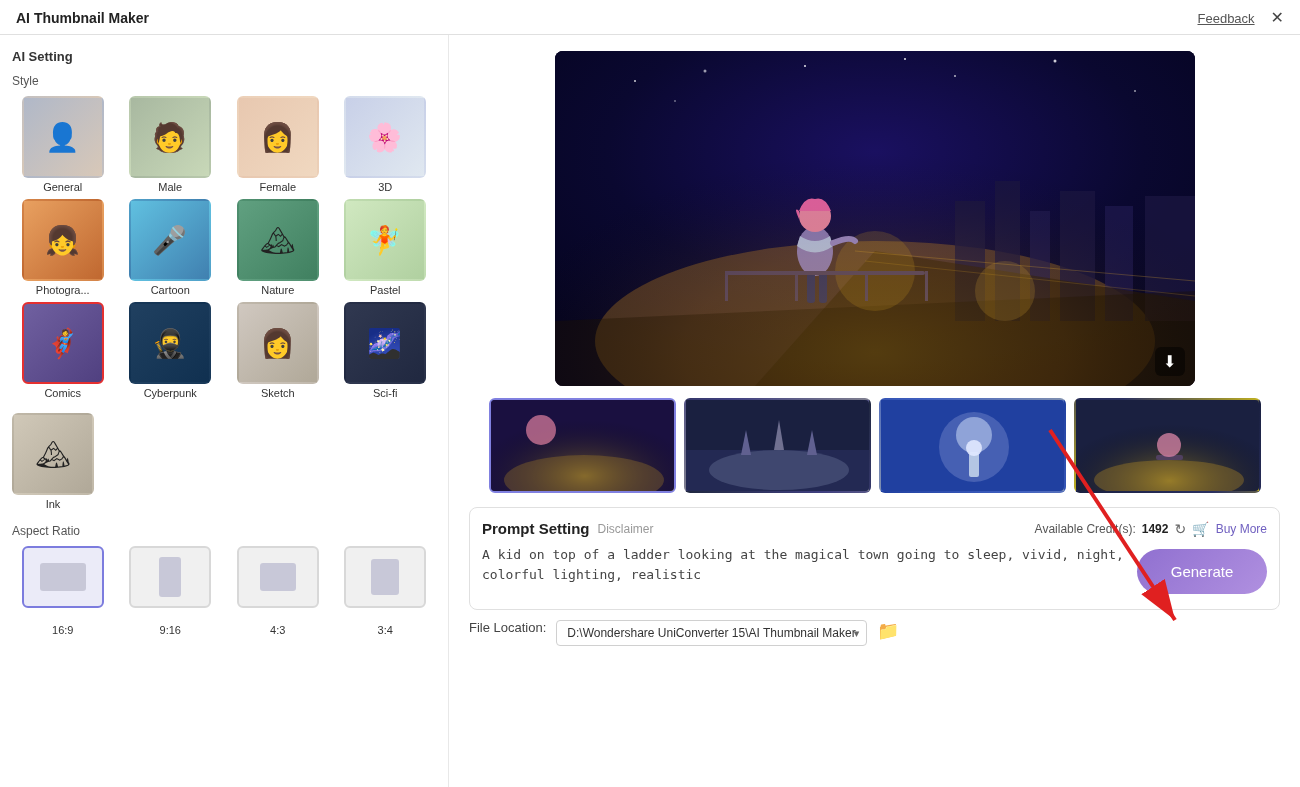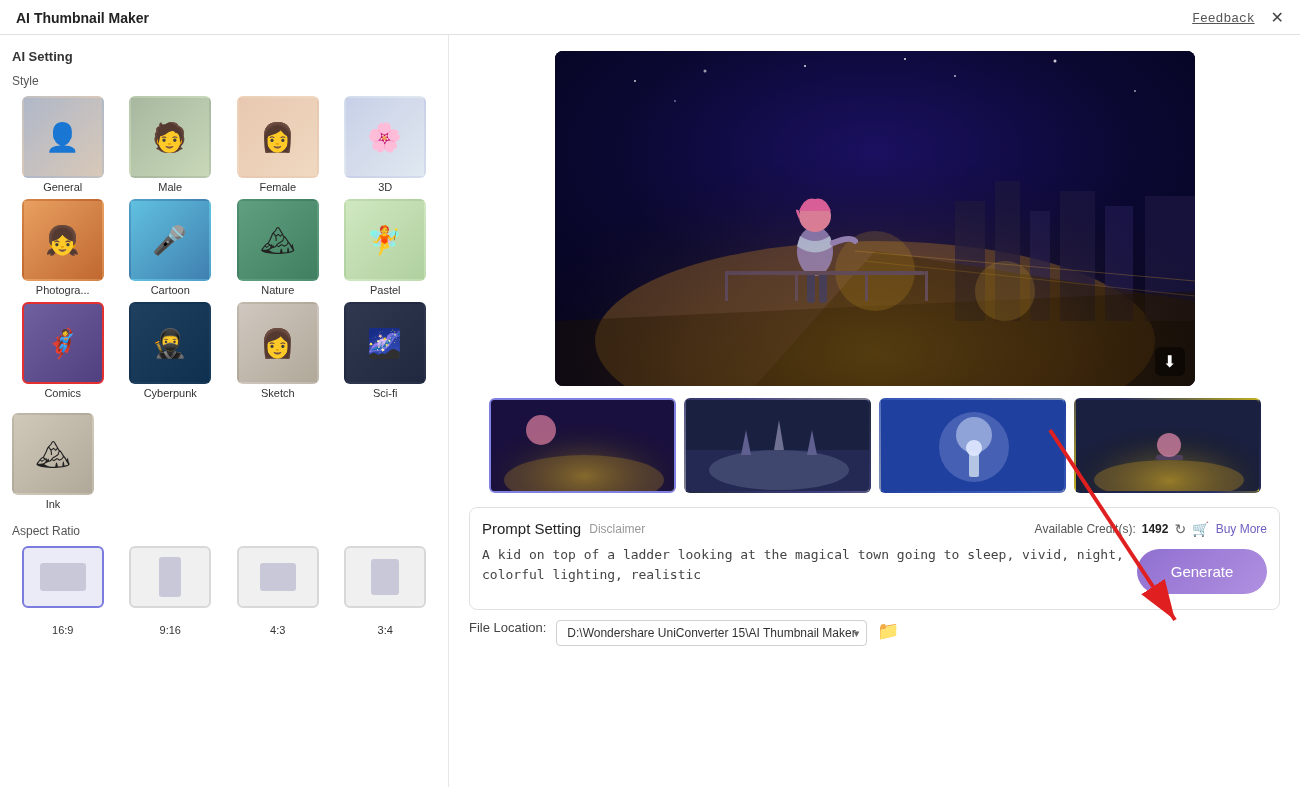--- a/index.html
+++ b/index.html
@@ -3,21 +3,21 @@
   <meta charset="utf-8">
   <style>
     * { box-sizing: border-box; margin: 0; padding: 0; }
     body { font-family: 'Segoe UI', Arial, sans-serif; background: #f0f0f0; width: 1300px; height: 787px; overflow: hidden; font-size: 13px; color: #222; }
 
     .app-window { width: 1300px; height: 787px; background: #b91c1c; display: flex; flex-direction: column; }
 
     .title-bar { display: flex; align-items: center; justify-content: space-between; padding: 10px 16px 8px; border-bottom: 1px solid #e0e0e0; background: #fff; flex-shrink: 0; }
     .title-bar-left { font-size: 14px; font-weight: 600; color: #222; }
     .title-bar-right { display: flex; align-items: center; gap: 16px; }
-    .feedback-link { color: #555; font-size: 13px; cursor: pointer; text-decoration: underline; font-family: Liberation Mono, monospace; }
+    .feedback-link { color: #555; font-size: 13px; cursor: pointer; text-decoration: underline; }
     .close-btn { font-size: 16px; cursor: pointer; color: #444; background: none; border: none; line-height: 1; }
 
     .main-content { display: flex; flex: 1; overflow: hidden; }
 
     
     .left-panel { width: 449px; flex-shrink: 0; padding: 14px 12px; overflow-y: auto; border-right: 1px solid #e8e8e8; background: #fff; }
     .section-title { font-size: 13px; font-weight: 600; color: #333; margin-bottom: 10px; }
     .sub-title { font-size: 12px; color: #555; margin-bottom: 8px; }
 
     .style-grid { display: grid; grid-template-columns: repeat(4, 1fr); gap: 6px; margin-bottom: 14px; }
@@ -72,21 +72,21 @@
     .thumb-item { width: 187px; height: 95px; border-radius: 6px; background: #2a2050; overflow: hidden; cursor: pointer; border: 2px solid transparent; flex-shrink: 0; }
     .thumb-item.active { border: 2px solid #7070e0; }
     .thumb-1 { background: linear-gradient(135deg, #1a1a3a, #3a3060, #c0a020); }
     .thumb-2 { background: linear-gradient(135deg, #202840, #404080, #808090); }
     .thumb-3 { background: linear-gradient(135deg, #2040a0, #4060c0, #8090b0); }
     .thumb-4 { background: linear-gradient(135deg, #1a2040, #2a3060, #c0b020); }
 
     
     .prompt-section { margin-top: 14px; border: 1px solid #e0e0e0; border-radius: 8px; padding: 12px; flex-shrink: 0; }
     .prompt-header { display: flex; align-items: center; justify-content: space-between; margin-bottom: 8px; }
-    .prompt-title { font-size: 15px; font-weight: 400; color: #222; }
+    .prompt-title { font-size: 15px; font-weight: 700; color: #222; }
     .disclaimer-link { font-size: 12px; color: #999; cursor: pointer; }
     .credits-area { display: flex; align-items: center; gap: 6px; font-size: 12px; color: #555; }
     .credits-count { font-weight: 700; color: #222; }
     .buy-more-btn { color: #7060c0; font-size: 12px; cursor: pointer; border: none; background: none; font-weight: 500; }
     .refresh-icon { font-size: 14px; cursor: pointer; color: #666; }
 
     .prompt-row { display: flex; align-items: flex-start; gap: 10px; }
     .prompt-textarea { flex: 1; border: none; outline: none; font-size: 13px; color: #444; resize: none; height: 52px; line-height: 1.5; background: transparent; }
     .generate-btn { background: linear-gradient(135deg, #9070d0, #b090e0); color: #fff; border: none; border-radius: 24px; padding: 14px 32px; font-size: 15px; font-weight: 400; cursor: pointer; white-space: nowrap; min-width: 130px; align-self: center; }
 

